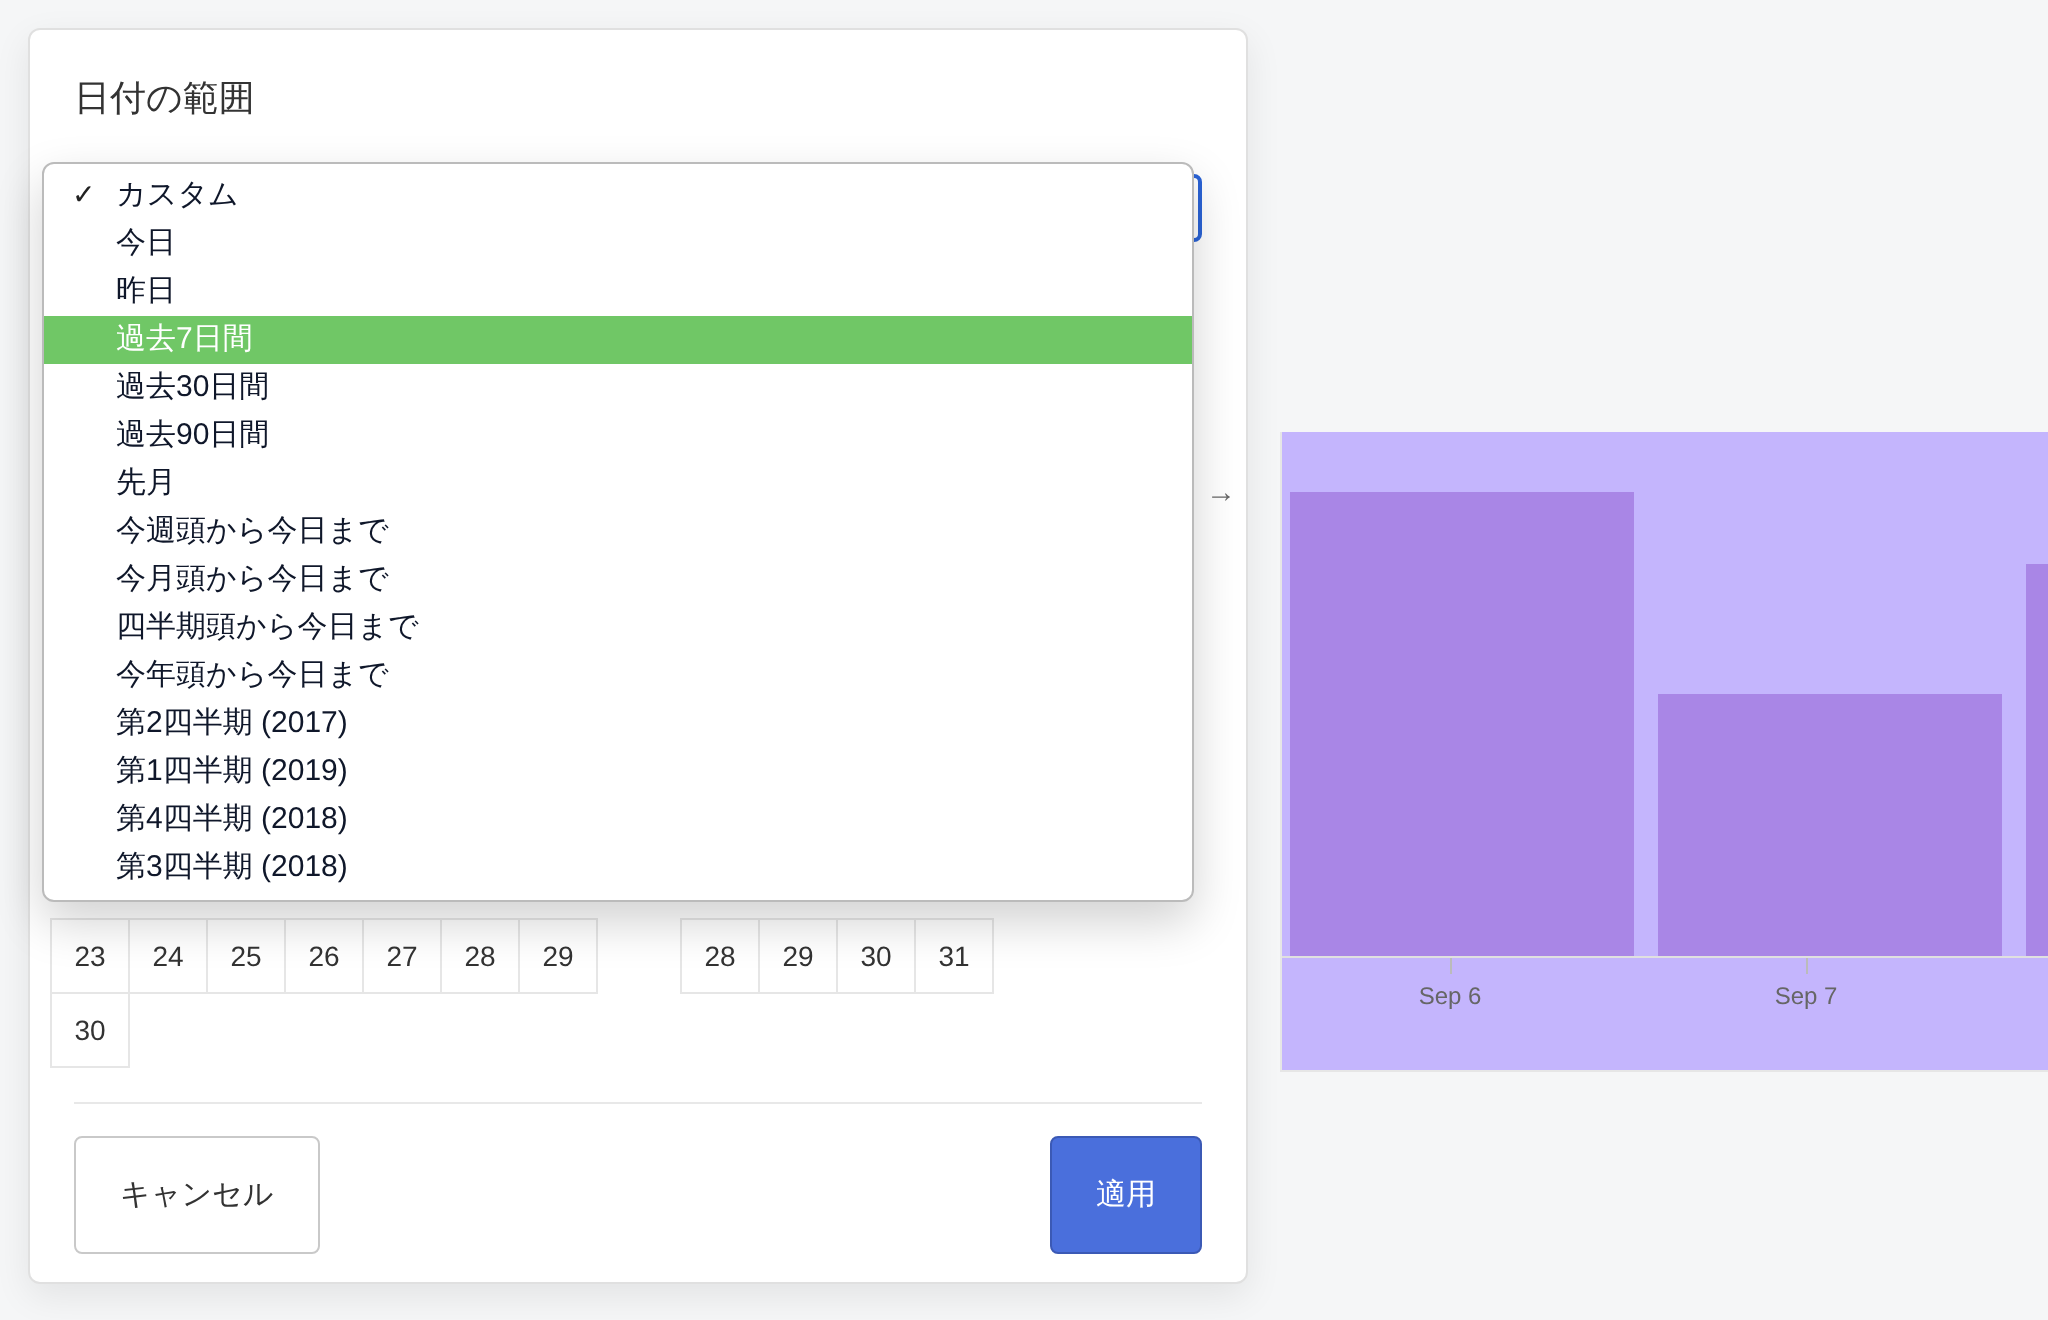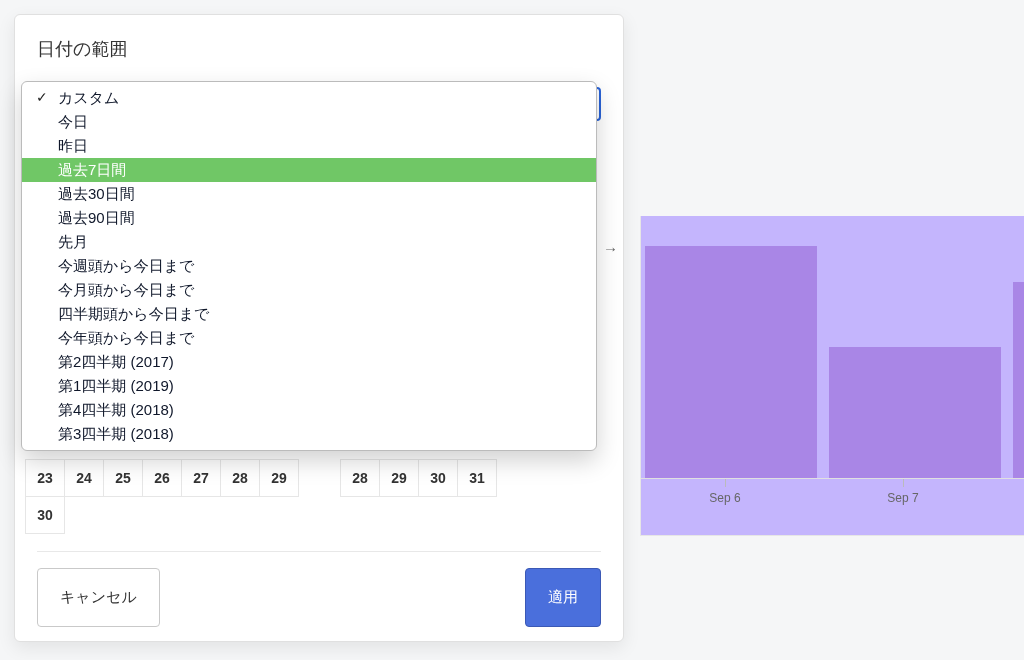--- a/index.html
+++ b/index.html
@@ -49,21 +49,21 @@
   .dd-item.selected::before {
     content: "✓"; position: absolute; left: 14px; top: 2px; font-size: 14px; color: #222;
   }
   .dd-item.highlight { background: #70c766; color: #fff; }
 
   
   .calendars {
     position: absolute; left: 26px; top: 460px; display: flex; gap: 42px; z-index: 5;
   }
   .cal { }
-  .cal-row { display: flex; font-weight: bold; }
+  .cal-row { display: flex; }
   .cal-cell {
     width: 40px; height: 38px; border: 1px solid #e6e6e6; margin-left: -1px; margin-top: -1px;
     display: flex; align-items: center; justify-content: center;
     font-size: 14px; color: #333; background: #fff;
   }
 
   
   .chart-panel {
     position: absolute; left: 640px; top: 216px; width: 384px; height: 320px;
     background: #c4b5fd; border: 1px solid #e6e6e6; border-top: none; border-right: none;

